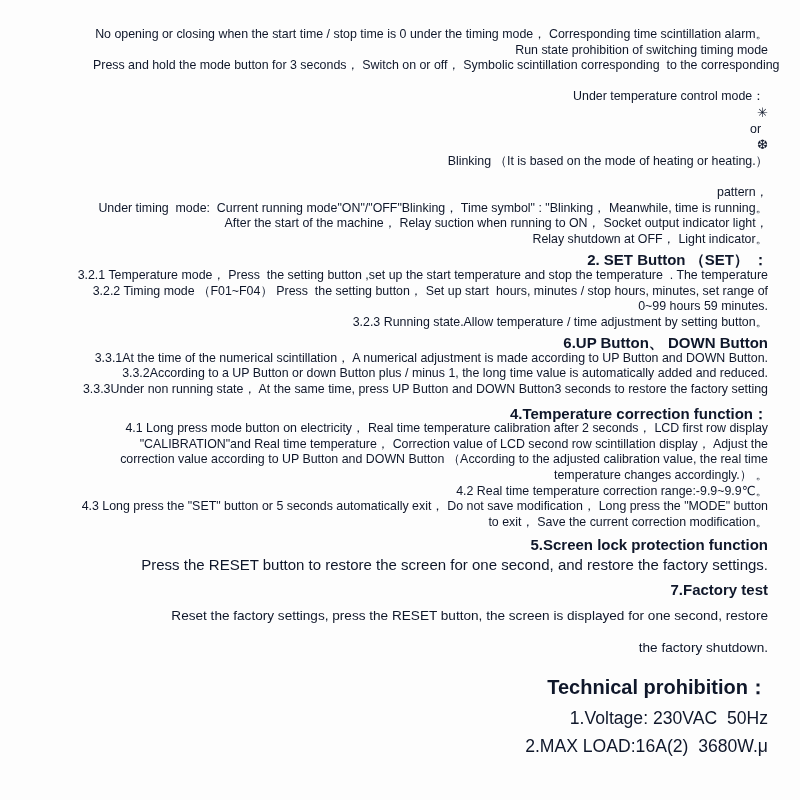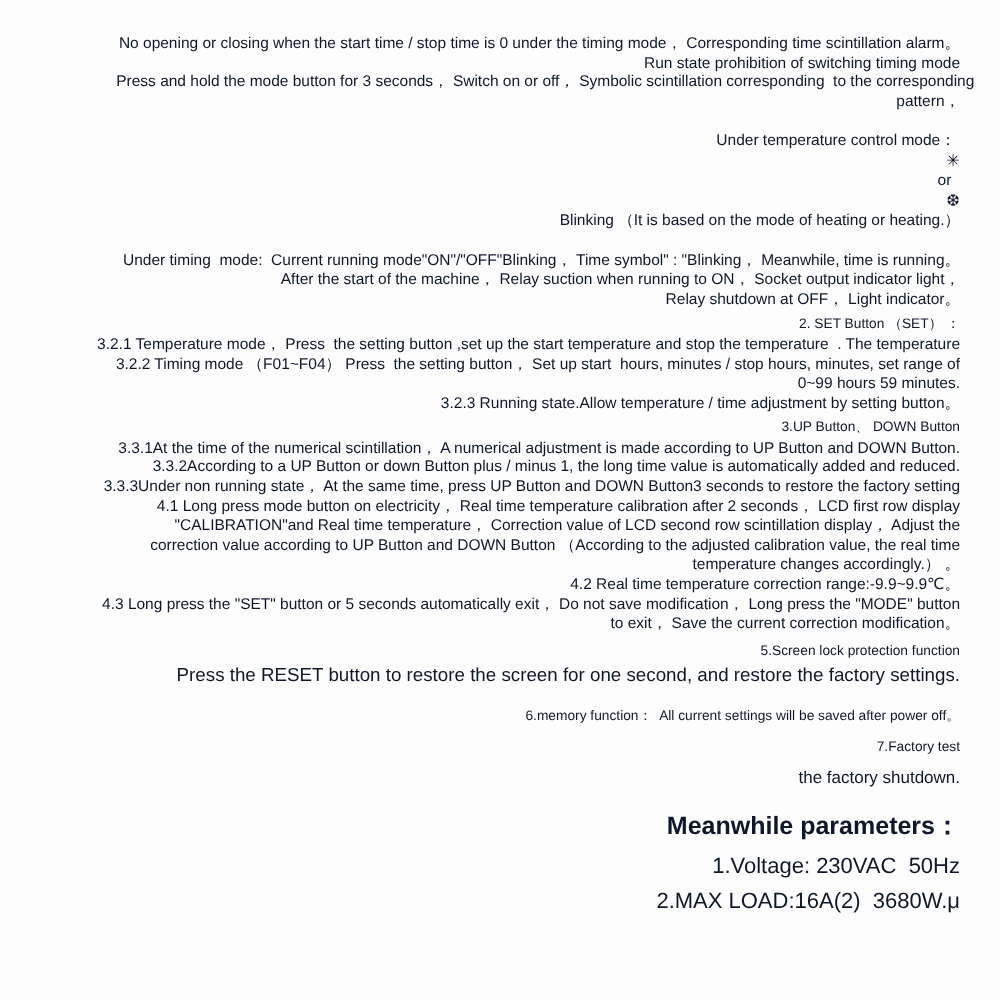--- a/index.html
+++ b/index.html
@@ -12,21 +12,21 @@
     font-family:"Liberation Sans","DejaVu Sans",sans-serif;
     color:#0f172a;
     overflow:hidden;
     text-align:right;
   }
   .l{white-space:pre;font-size:12.4px;line-height:15.6px;}
   .m25{margin-left:25px;}
   .m117{}
   .c25{margin-left:25px;}
   .m12{margin-left:12px;}
-  .head{white-space:pre;font-weight:400;font-size:11px;line-height:15.6px;}
+  .head{white-space:pre;font-weight:700;font-size:15px;line-height:15.6px;}
   .sec2h{margin-top:5px;}
   .sec3h{margin-top:5px;}
   .sec4h{margin-top:8px;}
   .sec5h{margin-top:7px;}
   .sec5b{margin-top:4px;font-size:15px;}
   .sec6h{margin-top:17px;}
   .sec7h{margin-top:9px;}
   .sec7b{margin-top:3px;font-size:13.6px;line-height:32px;}
   .techh{margin-top:11px;margin-left:27px;font-weight:700;font-size:20px;line-height:24px;white-space:pre;}
   .techl{margin-left:27px;font-size:17.6px;line-height:28px;white-space:pre;}
@@ -34,59 +34,60 @@
   .icon{font-size:13px;}
 </style>
 </head>
 <body>
 
 <div class="page">
 
   <div class="l m25">No opening or closing when the start time / stop time is 0 under the timing mode， Corresponding time scintillation alarm。</div>
   <div class="l m25">Run state prohibition of switching timing mode</div>
   <div class="l m25">Press and hold the mode button for 3 seconds， Switch on or off， Symbolic scintillation corresponding  to the corresponding</div>
-  <div class="l m25">pattern，</div>
   <div class="l m25">
     <span>Under temperature control mode： </span>
     <span class="icon">✳</span>
     <span>  or  </span>
     <span class="icon">❆</span>
     <span> Blinking （It is based on the mode of heating or heating.）</span>
   </div>
+  <div class="l m25">pattern，</div>
   <div class="l m25">Under timing  mode:  Current running mode"ON"/"OFF"Blinking， Time symbol" : "Blinking， Meanwhile, time is running。</div>
   <div class="l m117">After the start of the machine， Relay suction when running to ON， Socket output indicator light，</div>
   <div class="l m117">Relay shutdown at OFF， Light indicator。</div>
 
   <div class="head sec2h">2. SET Button （SET） ：</div>
   <div class="l">3.2.1 Temperature mode， Press  the setting button ,set up the start temperature and stop the temperature  . The temperature</div>
   <div class="l">3.2.2 Timing mode （F01~F04） Press  the setting button， Set up start  hours, minutes / stop hours, minutes, set range of</div>
   <div class="l c25">0~99 hours 59 minutes.</div>
   <div class="l">3.2.3 Running state.Allow temperature / time adjustment by setting button。</div>
 
-  <div class="head sec3h">3.UP Button、 DOWN Button</div>
+  <div class="head sec3h">6.UP Button、 DOWN Button</div>
   <div class="l">3.3.1At the time of the numerical scintillation， A numerical adjustment is made according to UP Button and DOWN Button.</div>
   <div class="l">3.3.2According to a UP Button or down Button plus / minus 1, the long time value is automatically added and reduced.</div>
   <div class="l">3.3.3Under non running state， At the same time, press UP Button and DOWN Button3 seconds to restore the factory setting</div>
 
+  <div class="head sec4h">4.Temperature correction function：</div>
   <div class="l">4.1 Long press mode button on electricity， Real time temperature calibration after 2 seconds， LCD first row display</div>
   <div class="l c25">"CALIBRATION"and Real time temperature， Correction value of LCD second row scintillation display， Adjust the</div>
   <div class="l c25">correction value according to UP Button and DOWN Button （According to the adjusted calibration value, the real time</div>
   <div class="l c25">temperature changes accordingly.） 。</div>
   <div class="l">4.2 Real time temperature correction range:-9.9~9.9℃。</div>
   <div class="l">4.3 Long press the "SET" button or 5 seconds automatically exit， Do not save modification， Long press the "MODE" button</div>
   <div class="l c25">to exit， Save the current correction modification。</div>
 
   <div class="head sec5h">5.Screen lock protection function</div>
   <div class="l m12 sec5b">Press the RESET button to restore the screen for one second, and restore the factory settings.</div>
 
-  <div class="head sec6h">6.memory function：  All current settings will be saved after power off。</div>
 
   <div class="head sec7h">7.Factory test</div>
+  <div class="l m12 sec7b">Reset the factory settings, press the RESET button, the screen is displayed for one second, restore</div>
   <div class="l m12 sec7b" style="margin-top:0;">the factory shutdown.</div>
 
-  <div class="techh">Meanwhile parameters：</div>
+  <div class="techh">Technical prohibition：</div>
   <div class="tech-list">
     <div class="techl">1.Voltage: 230VAC  50Hz</div>
     <div class="techl">2.MAX LOAD:16A(2)  3680W.μ</div>
 
   </div>
 
 </div>
 
 </body></html>

